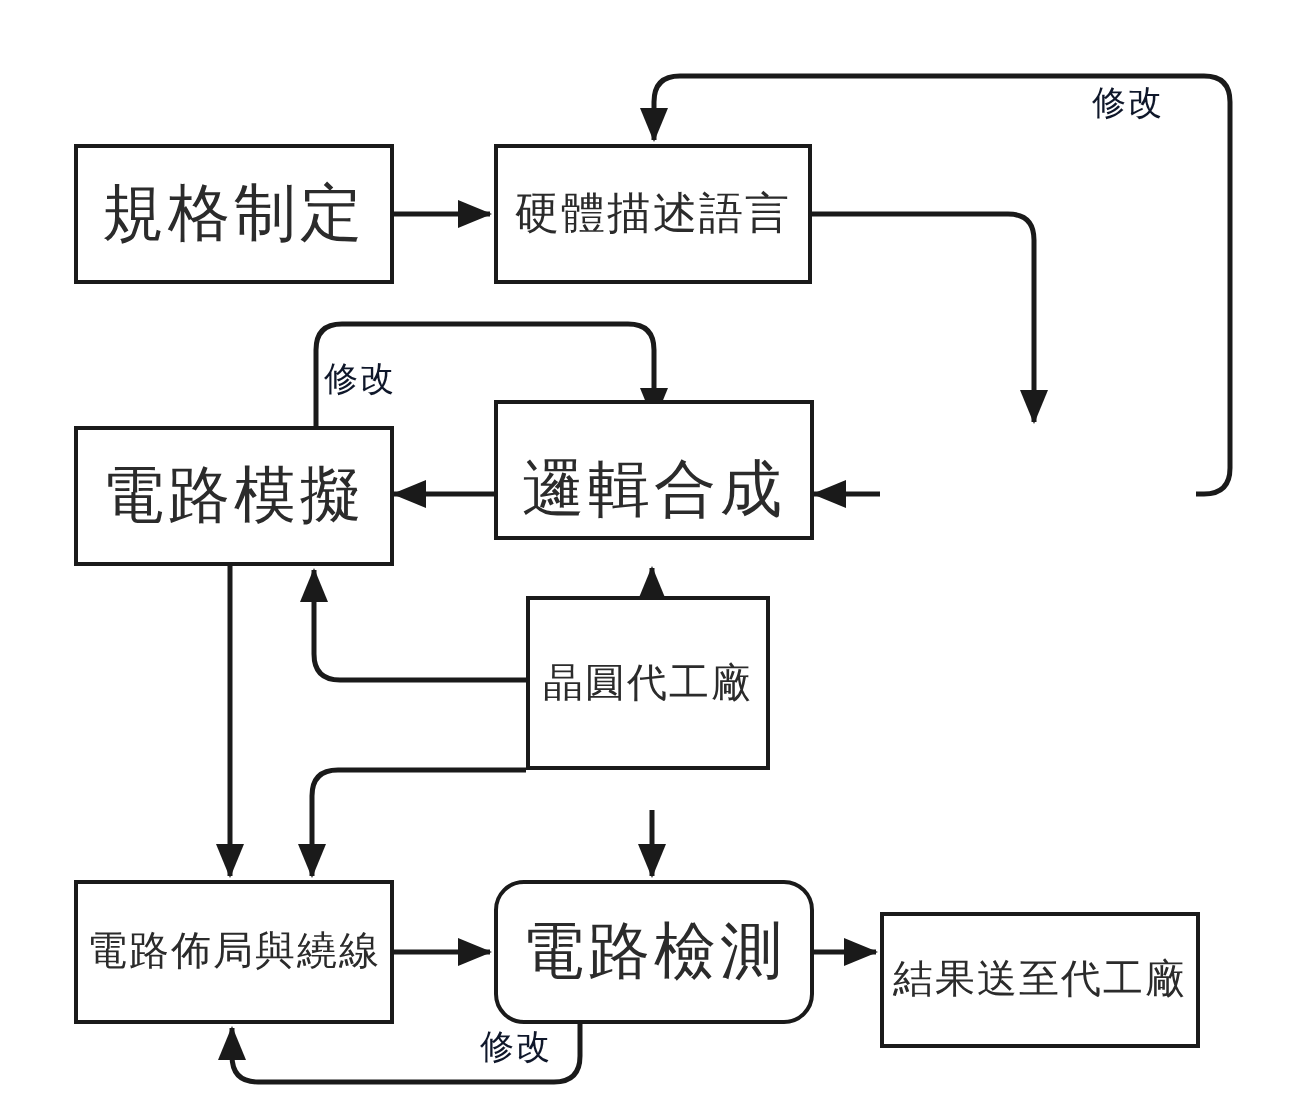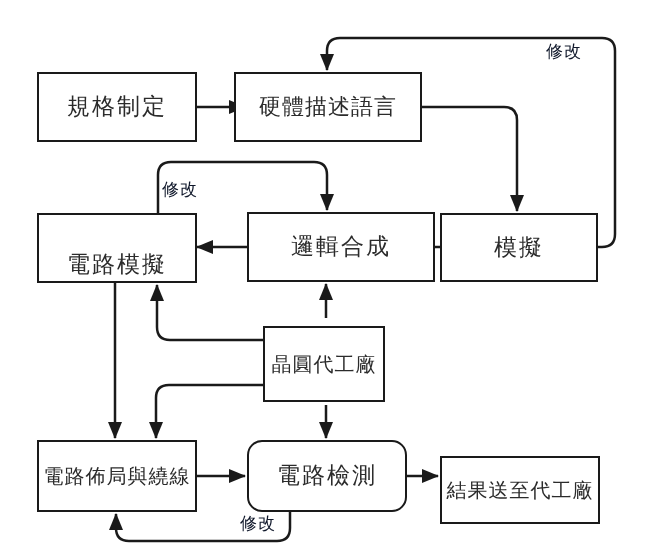--- a/index.html
+++ b/index.html
@@ -24,21 +24,21 @@
   }
   .node {
     position: absolute;
     box-sizing: border-box;
     border: 2.5px solid #1a1a1a;
     background: #ffffff;
     display: flex;
     flex-direction: column;
     align-items: center;
     justify-content: center;
-    font-size: 23px;
+    font-size: 31px;
     letter-spacing: 2px;
     color: #2b2b2b;
     text-align: center;
     line-height: 1.45;
     white-space: nowrap;
   }
   .node.small {
     font-size: 20px;
     letter-spacing: 1px;
   }
@@ -76,37 +76,34 @@
       <path d="M195,476 H245" marker-end="url(#ah)"></path>
       <path d="M407,476 H438" marker-end="url(#ah)"></path>
       <path d="M290,512 V528 Q290,541 277,541 H129 Q116,541 116,528 V514" marker-end="url(#ah)"></path>
     </g>
   </svg>
 
   <div class="node" style="left:37px; top:72px; width:160px; height:70px;">
     <span>規格制定</span>
   </div>
 
-  <div class="node" style="left:234px; top:72px; width:188px; height:70px; font-size:22px; letter-spacing:1px;">
+  <div class="node" style="left:247px; top:72px; width:159px; height:70px; font-size:22px; letter-spacing:1px;">
     <span>硬體描述語言</span>
   </div>
 
-  <div class="node" style="left:37px; top:213px; width:160px; height:70px;justify-content:flex-end;">
+  <div class="node" style="left:37px; top:213px; width:160px; height:70px;">
     <span>電路模擬</span>
   </div>
 
-  <div class="node" style="left:247px; top:212px; width:188px; height:70px;">
+  <div class="node" style="left:247px; top:200px; width:160px; height:70px;justify-content:flex-end;">
     <span>邏輯合成</span>
   </div>
 
-  <div class="node" style="left:440px; top:213px; width:158px; height:69px;">
-    <span>模擬</span>
-  </div>
 
-  <div class="node small" style="left:263px; top:326px; width:122px; height:76px; line-height:1.6;">
+  <div class="node small" style="left:263px; top:298px; width:122px; height:87px; line-height:1.6;">
     <span>晶圓代工廠</span>
   </div>
 
   <div class="node small" style="left:37px; top:440px; width:160px; height:72px;">
     <span>電路佈局與繞線</span>
   </div>
 
   <div class="node" style="left:247px; top:440px; width:160px; height:72px;border-radius:15px;">
     <span>電路檢測</span>
   </div>

